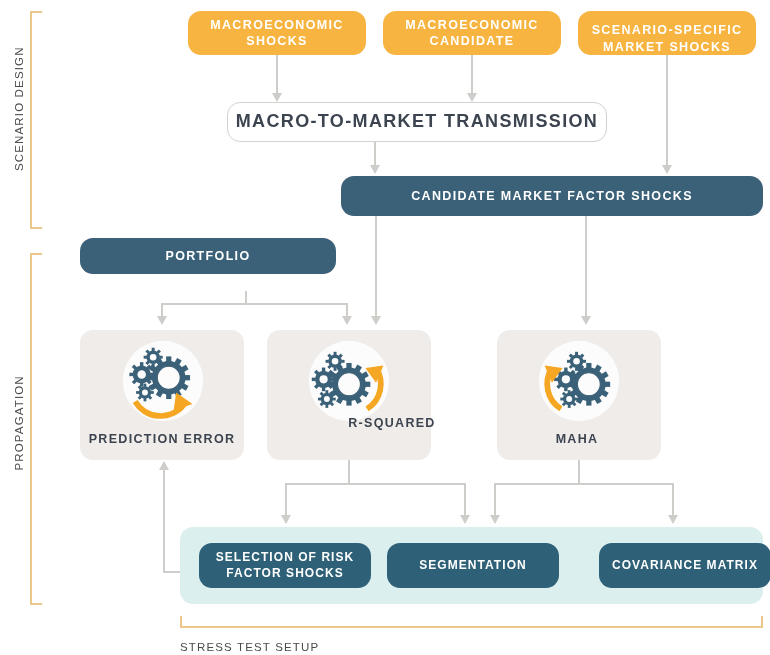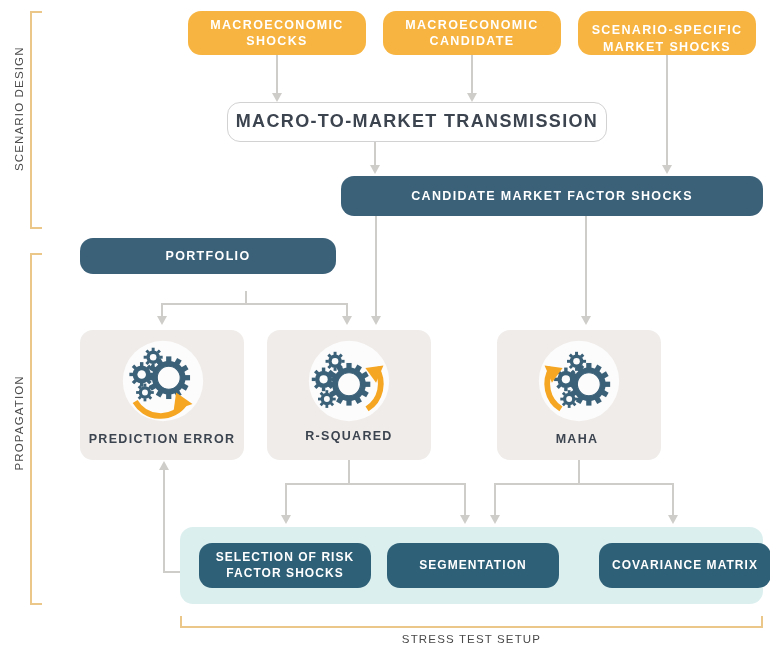--- a/index.html
+++ b/index.html
@@ -101,24 +101,24 @@
   .arrow-up{
     position:absolute;
     width:0;height:0;
     border-left:5.5px solid transparent;
     border-right:5.5px solid transparent;
     border-bottom:9px solid #CFCDC9;
   }
 
   .stress-label{
     position:absolute;
-    text-align:center;
     color:#4A4A4A;
     font-size:11.5px;
     letter-spacing:1.15px;
+    margin-top:8px;
   }
   .icon-wrap{position:absolute;}
 </style>
 </head>
 <body>
 
 <div id="canvas">
 
   <div class="bracket" style="left:30px;top:11px;width:12px;height:218px;"></div>
   <div class="phase-label" style="left:-33px;top:113px;width:104px;text-align:center;transform:rotate(-90deg);">SCENARIO DESIGN</div>
@@ -314,21 +314,21 @@
           </g>
           <circle cx="0" cy="0" r="3.6" fill="#FDFCFC"></circle>
         </g>
       </g>
       <g stroke="#F5A623" stroke-width="7" fill="none" stroke-linecap="butt">
         <path d="M83,34 A36,36 0 0 1 72,84"></path>
       </g>
       <polygon points="70,34 92,31 83,52" fill="#F5A623"></polygon>
     </svg>
   </div>
-  <div class="card-label" style="left:267px;top:429px;width:164px;">R-SQUARED</div>
+  <div class="card-label" style="left:267px;top:416px;width:164px;padding-left:43px;">R-SQUARED</div>
 
   <div class="box card" style="left:497px;top:330px;width:164px;height:130px;"></div>
   <div class="icon-wrap" style="left:538px;top:340px;width:82px;height:82px;">
     <svg viewBox="0 0 100 100" width="82" height="82" aria-hidden="true">
       <circle cx="50" cy="50" r="49" fill="#FDFCFC"></circle>
       <g fill="#3B6179">
         <g transform="translate(62,54)">
           <circle cx="0" cy="0" r="20.5"></circle>
           <g>
             <rect x="-3.2" y="-26" width="6.4" height="7.5"></rect>

